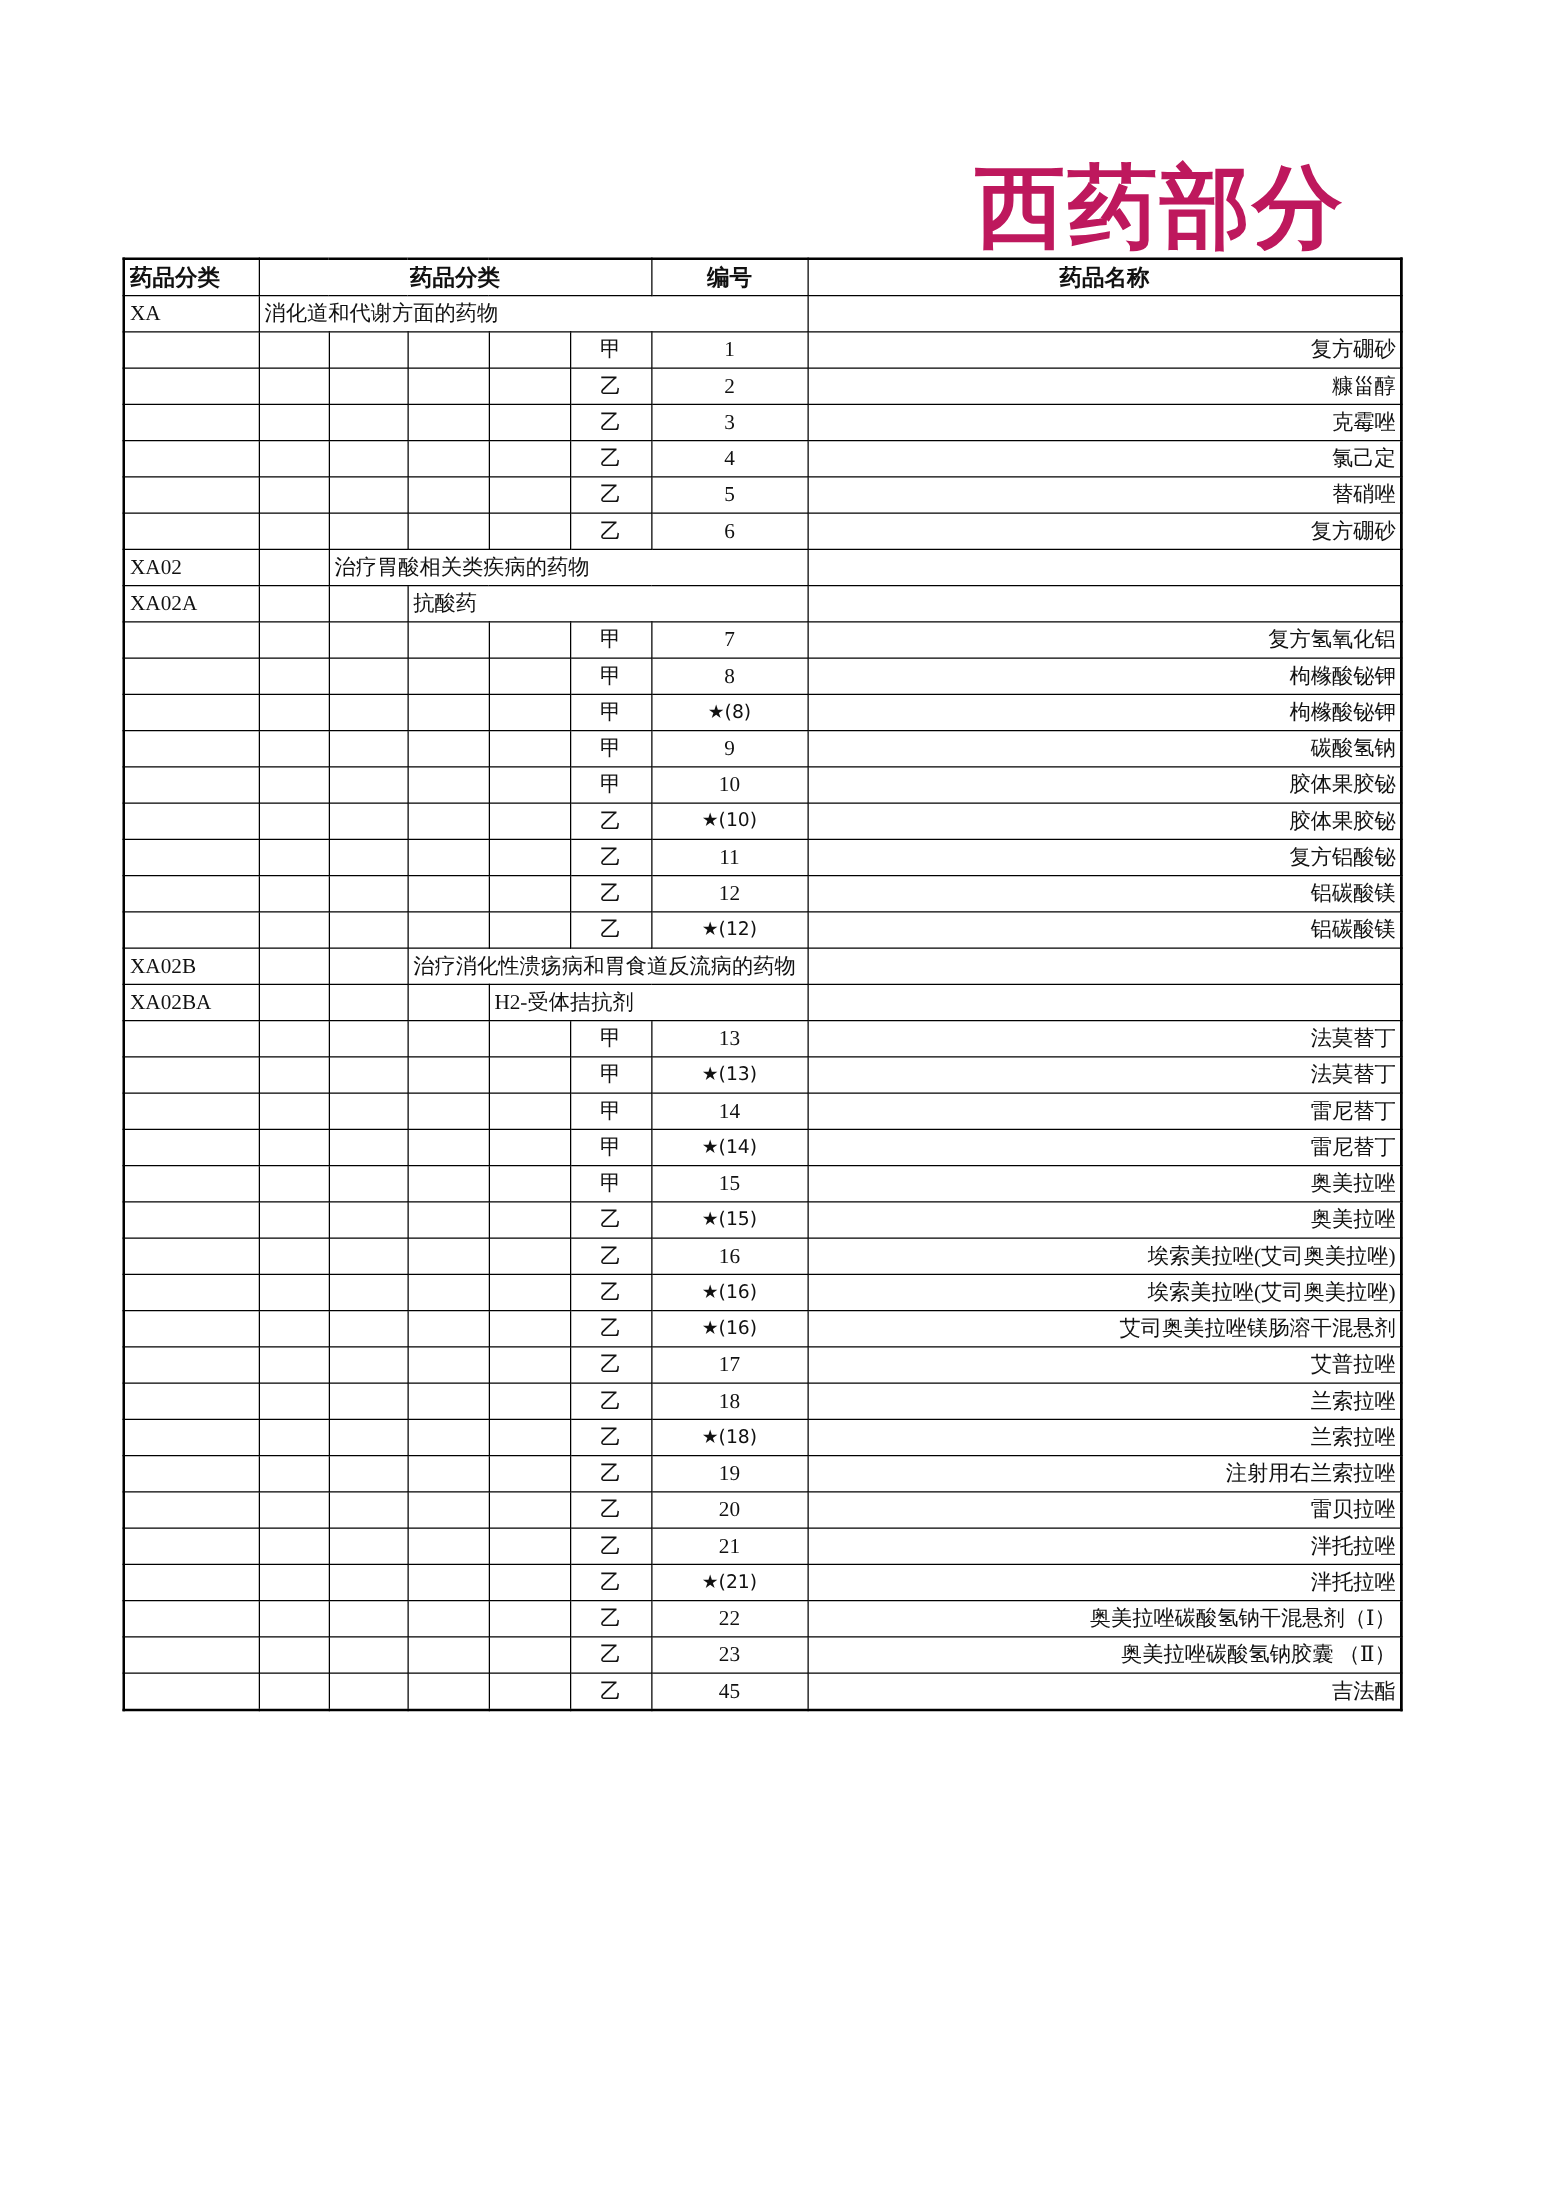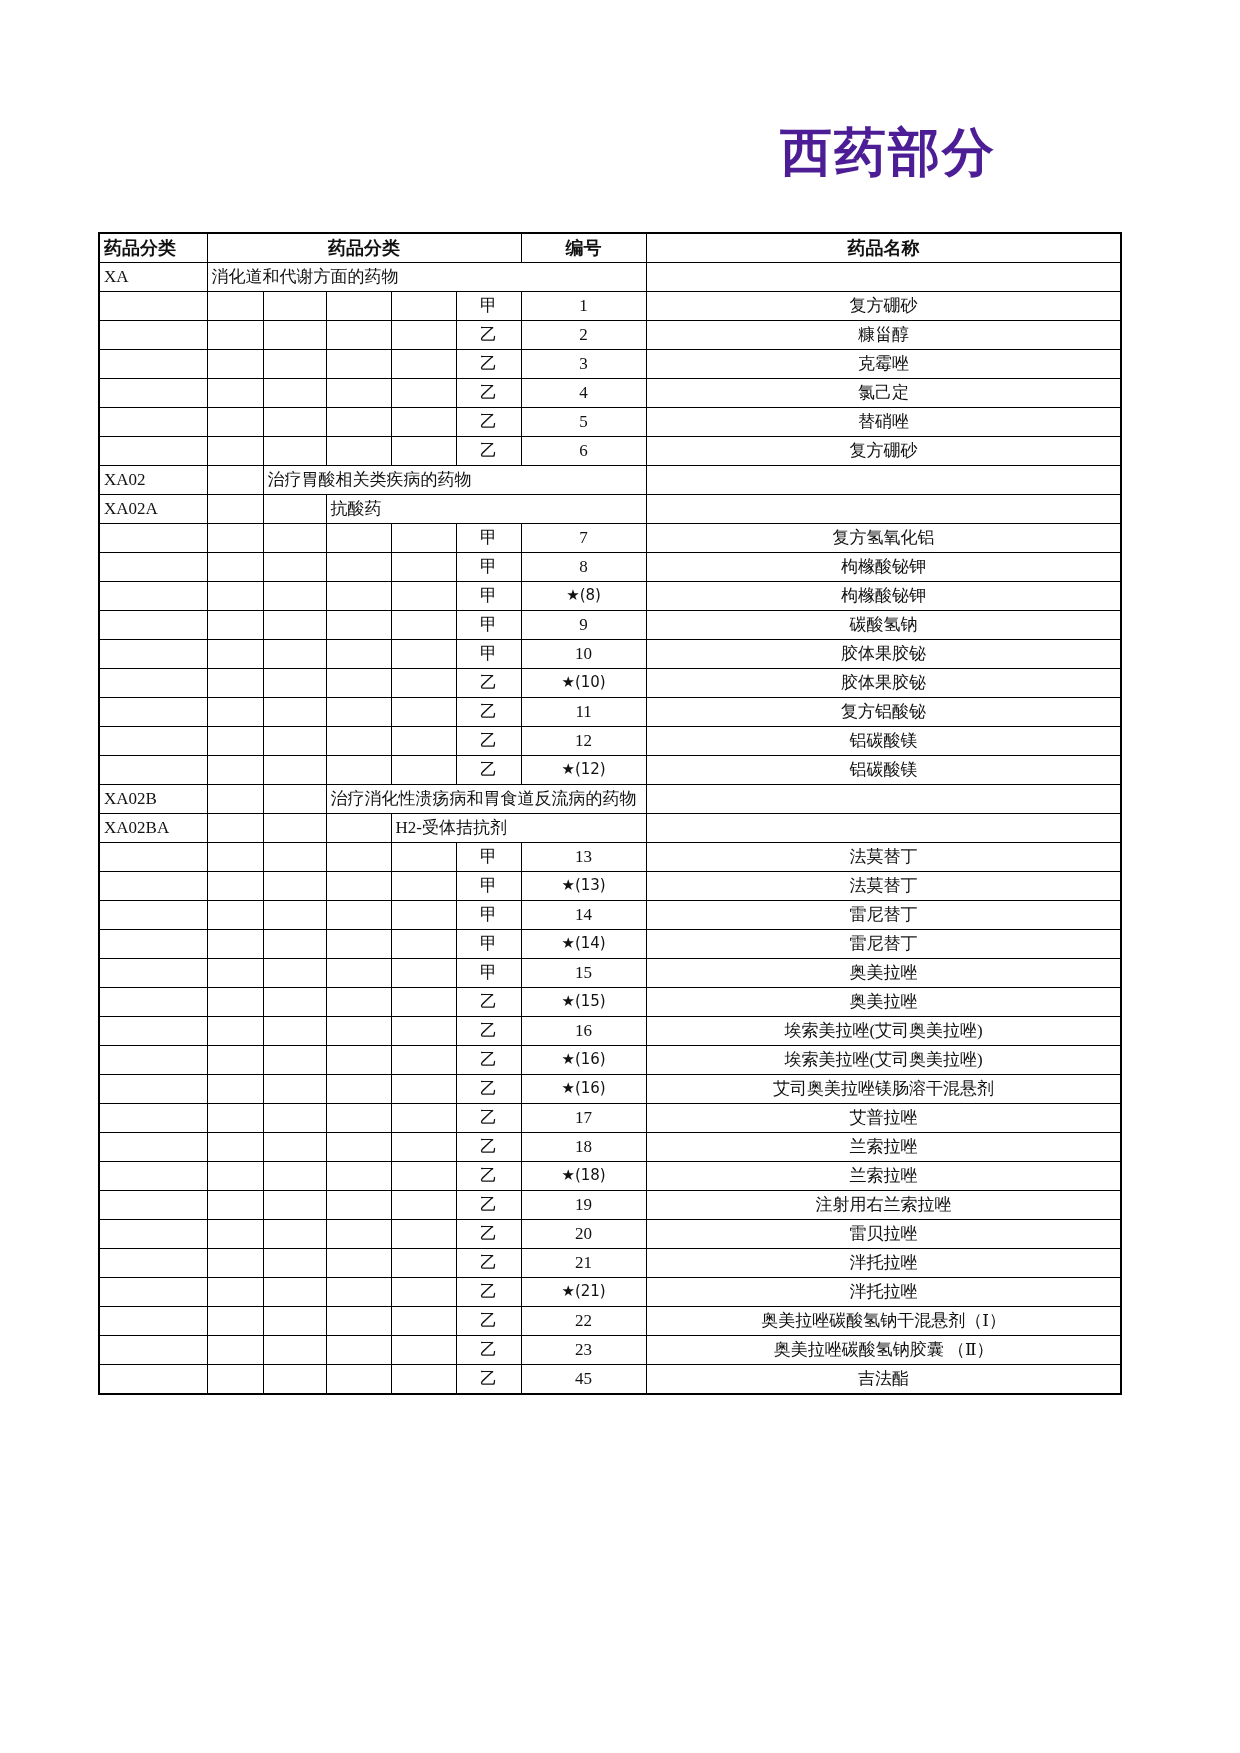--- a/index.html
+++ b/index.html
@@ -6,32 +6,31 @@
   body{
     width:1240px;height:1753px;
     background:#ffffff;
     font-family:"Liberation Serif","DejaVu Serif",serif;
     overflow:hidden;
     position:relative;
   }
   #doc-title{
     position:absolute;
     left:780px; top:118px;
-    font-size:52px;
+    font-size:72px;
     font-weight:700;
-    color:#4c1d95;
+    color:#be185d;
     letter-spacing:2px;
     white-space:nowrap;
     font-family:Liberation Sans, sans-serif;
   }
   #sheet{
     position:absolute;
     left:98px; top:206px;
     width:1128px;
-    margin-top:26px;
   }
   table.grid{
     border-collapse:collapse;
     table-layout:fixed;
     width:1022px;
     font-size:17px;
     color:#111;
   }
   table.grid td{
     border:1px solid #000;
@@ -48,21 +47,21 @@
   col.c3{width:63px}
   col.c4{width:65px}
   col.c5{width:65px}
   col.c6{width:65px}
   col.c7{width:125px}
   col.c8{width:475px}
 
   .hdr{font-weight:700;text-align:center;font-size:18px;}
   .hdr-left{font-weight:700;text-align:left;font-size:18px;}
   .ctr{text-align:center;}
-  .lft{text-align:center;}
+  .lft{text-align:right;}
   .code{text-align:left;letter-spacing:0px;}
   .star{font-family:"DejaVu Sans",sans-serif;font-size:15px;}
   .nm{font-size:17px;}
   .grp{text-align:left;}
   
   table.grid{border:2px solid #000;}
 </style>
 </head>
 <body>
 

